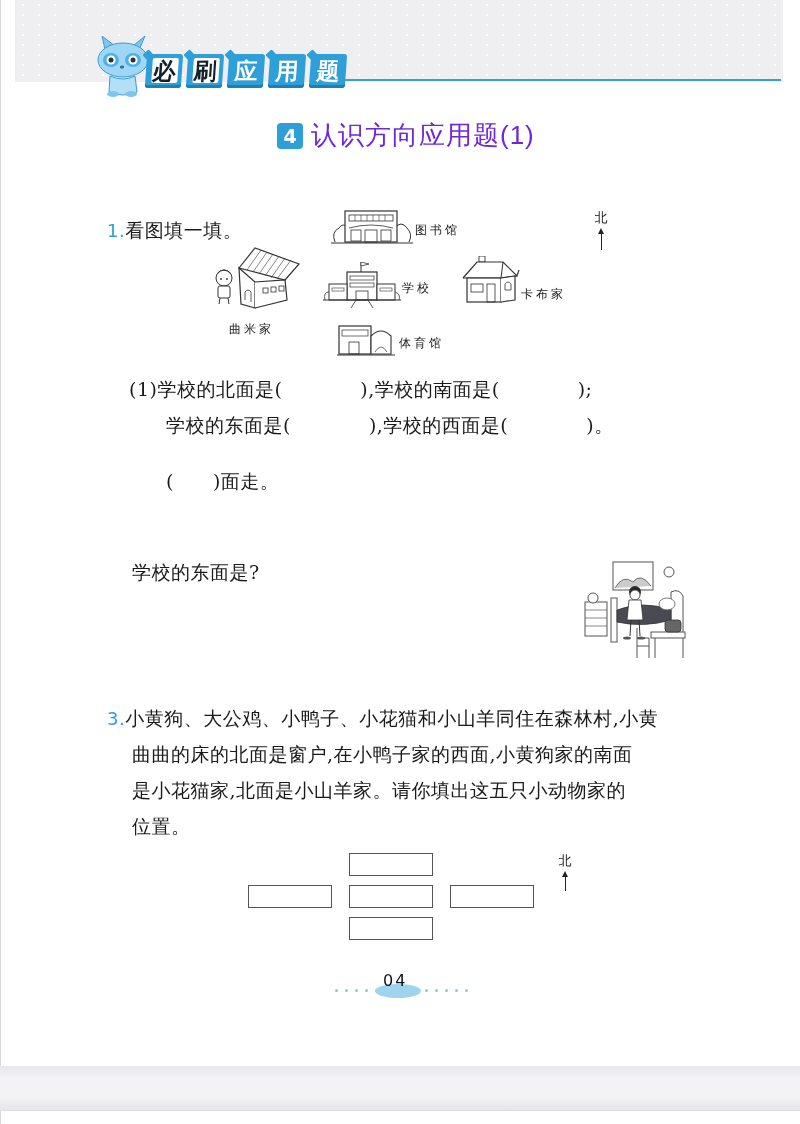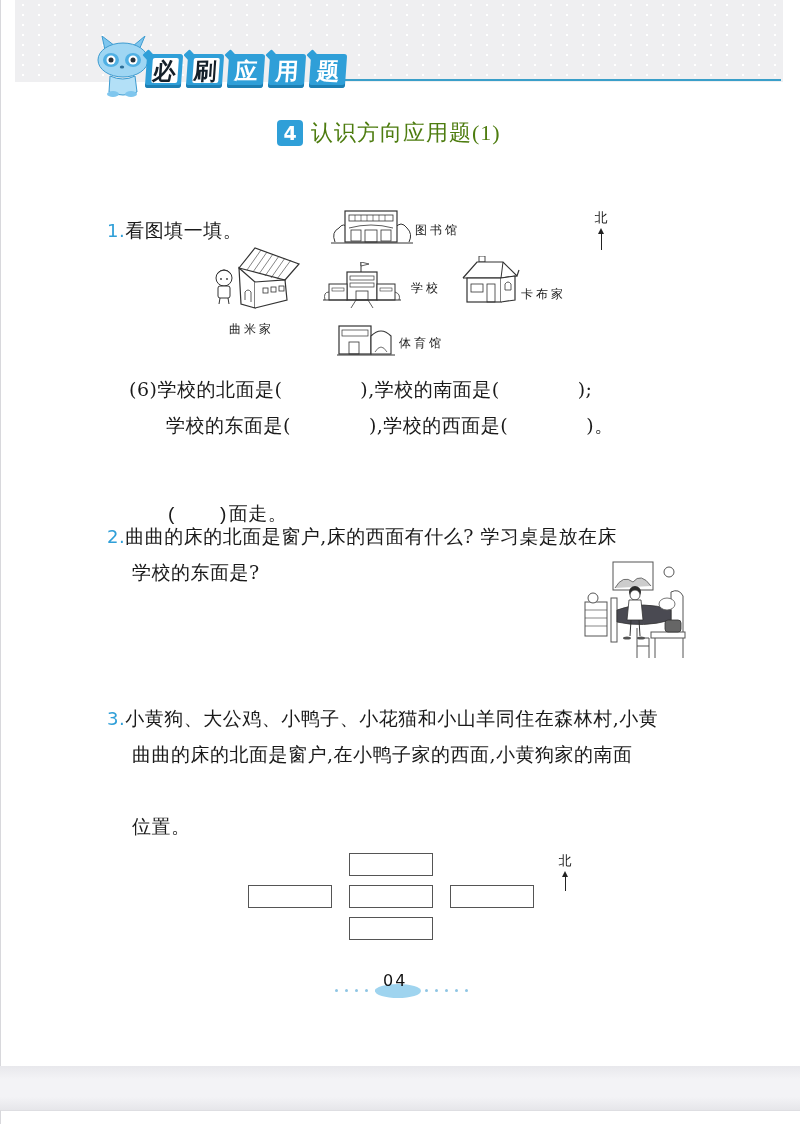--- a/index.html
+++ b/index.html
@@ -44,21 +44,21 @@
 
   .section-title {
     position:absolute; left:276px; top:118px; display:flex; align-items:center; gap:8px;
   }
   .num-badge {
     width:26px; height:26px; background:#2f9fd8; color:#fff; border-radius:4px;
     font-family:"DejaVu Sans","Liberation Sans",sans-serif; font-weight:bold; font-size:19px;
     display:flex; align-items:center; justify-content:center;
   }
   .section-text {
-    font-family:Liberation Serif, serif; font-size:22px; color:#4d7c0f;
+    font-family:Liberation Sans, sans-serif; font-size:26px; color:#6d28d9;
     letter-spacing:1px;
   }
 
   .q-line {
     position:absolute; font-size:19px; line-height:24px; white-space:nowrap; letter-spacing:0.5px;
   }
   .q-num {
     color:#2f9fd8; font-family:"DejaVu Sans","Liberation Sans",sans-serif; font-size:18px;
   }
 
@@ -197,21 +197,21 @@
     <rect x="6" y="22" width="18" height="16" fill="#fff" stroke="#333" stroke-width="1"></rect>
     <rect x="54" y="22" width="18" height="16" fill="#fff" stroke="#333" stroke-width="1"></rect>
     <rect x="9" y="26" width="12" height="3" fill="none" stroke="#333" stroke-width="0.6"></rect>
     <rect x="57" y="26" width="12" height="3" fill="none" stroke="#333" stroke-width="0.6"></rect>
     <path d="M2 38 Q0 30 6 30" fill="none" stroke="#333" stroke-width="0.8"></path>
       <path d="M72 30 Q78 32 76 38" fill="none" stroke="#333" stroke-width="0.8"></path>
     <line x1="0" y1="38" x2="78" y2="38" stroke="#333" stroke-width="1"></line>
     <line x1="33" y1="38" x2="28" y2="46" stroke="#333" stroke-width="0.8"></line>
       <line x1="45" y1="38" x2="50" y2="46" stroke="#333" stroke-width="0.8"></line>
   </svg>
-  <div class="place-label" style="left:401px; top:280px;margin-left:9px;">学校</div>
+  <div class="place-label" style="left:401px; top:280px;">学校</div>
 
   <svg class="illus" style="left:460px; top:256px;" width="60" height="48" viewBox="0 0 60 48">
     <rect x="18" y="0" width="6" height="6" fill="#fff" stroke="#333" stroke-width="0.9"></rect>
     <path d="M2 22 L16 6 L42 6 L56 20 L58 14" fill="#fff" stroke="#333" stroke-width="1.2"></path>
     <path d="M2 22 L40 22 L56 20" fill="none" stroke="#333" stroke-width="1.2"></path>
     <path d="M40 22 L42 6" fill="none" stroke="#333" stroke-width="1"></path>
     <rect x="6" y="22" width="34" height="24" fill="#fff" stroke="#333" stroke-width="1.2"></rect>
     <path d="M40 22 L54 20 L54 44 L40 46" fill="#fff" stroke="#333" stroke-width="1.2"></path>
     <rect x="10" y="28" width="12" height="8" fill="none" stroke="#333" stroke-width="0.8"></rect>
     <rect x="26" y="28" width="8" height="18" fill="none" stroke="#333" stroke-width="0.8"></rect>
@@ -228,27 +228,24 @@
     <line x1="0" y1="33" x2="58" y2="33" stroke="#333" stroke-width="1"></line>
   </svg>
   <div class="place-label" style="left:398px; top:335px;">体育馆</div>
 
   <div class="north" style="left:590px; top:209px;">
     <span class="n-label">北</span>
     <span class="n-arrow"></span>
     <span class="n-shaft" style="height:16px;"></span>
   </div>
 
-  <div class="q-line" style="left:128px; top:377px;">(6)学校的北面是(　　　　),学校的南面是(　　　　);</div>
+  <div class="q-line" style="left:128px; top:377px;">(1)学校的北面是(　　　　),学校的南面是(　　　　);</div>
   <div class="q-line" style="left:165px; top:413px;">学校的东面是(　　　　),学校的西面是(　　　　)。</div>
-  <div class="q-line" style="left:165px; top:503px;font-family:Liberation Mono, monospace;">(　　)面走。</div>
-
-  <div class="q-line" style="left:106px; top:524px;">
-    <span class="q-num">2.</span><span>曲曲的床的北面是窗户,床的西面有什么? 学习桌是放在床</span>
-  </div>
+  <div class="q-line" style="left:165px; top:469px;">(　　)面走。</div>
+
   <div class="q-line" style="left:131px; top:560px;">学校的东面是?</div>
 
   <svg class="illus" style="left:582px; top:560px;" width="106" height="100" viewBox="0 0 106 100">
     <rect x="30" y="2" width="40" height="28" fill="#fff" stroke="#555" stroke-width="1"></rect>
     <path d="M32 28 Q40 14 50 22 Q58 12 68 26" fill="#ccc" stroke="#555" stroke-width="0.8"></path>
     <circle cx="86" cy="12" r="5" fill="#fff" stroke="#555" stroke-width="1"></circle>
     <rect x="2" y="42" width="22" height="34" fill="#fff" stroke="#555" stroke-width="1"></rect>
     <line x1="2" y1="50" x2="24" y2="50" stroke="#555" stroke-width="0.7"></line>
       <line x1="2" y1="58" x2="24" y2="58" stroke="#555" stroke-width="0.7"></line>
       <line x1="2" y1="66" x2="24" y2="66" stroke="#555" stroke-width="0.7"></line>
@@ -269,20 +266,21 @@
       <line x1="100" y1="78" x2="100" y2="98" stroke="#555" stroke-width="1"></line>
     <rect x="82" y="60" width="16" height="12" rx="3" fill="#666" stroke="#333" stroke-width="0.8"></rect>
     <path d="M54 78 L54 98 M66 78 L66 98 M54 78 L66 78 M54 86 L66 86" fill="none" stroke="#555" stroke-width="1"></path>
     <line x1="54" y1="68" x2="54" y2="78" stroke="#555" stroke-width="1"></line>
   </svg>
 
   <div class="q-line" style="left:106px; top:706px;">
     <span class="q-num">3.</span><span>小黄狗、大公鸡、小鸭子、小花猫和小山羊同住在森林村,小黄</span>
   </div>
   <div class="q-line" style="left:131px; top:742px;">曲曲的床的北面是窗户,在小鸭子家的西面,小黄狗家的南面</div>
+  <div class="q-line" style="left:131px; top:778px;">是小花猫家,北面是小山羊家。请你填出这五只小动物家的</div>
   <div class="q-line" style="left:131px; top:814px;">位置。</div>
 
   <div class="box" style="left:348px; top:853px;"></div>
   <div class="box" style="left:247px; top:885px;"></div>
   <div class="box" style="left:348px; top:885px;"></div>
   <div class="box" style="left:449px; top:885px;"></div>
   <div class="box" style="left:348px; top:917px;"></div>
 
   <div class="north" style="left:554px; top:852px;">
     <span class="n-label">北</span>

